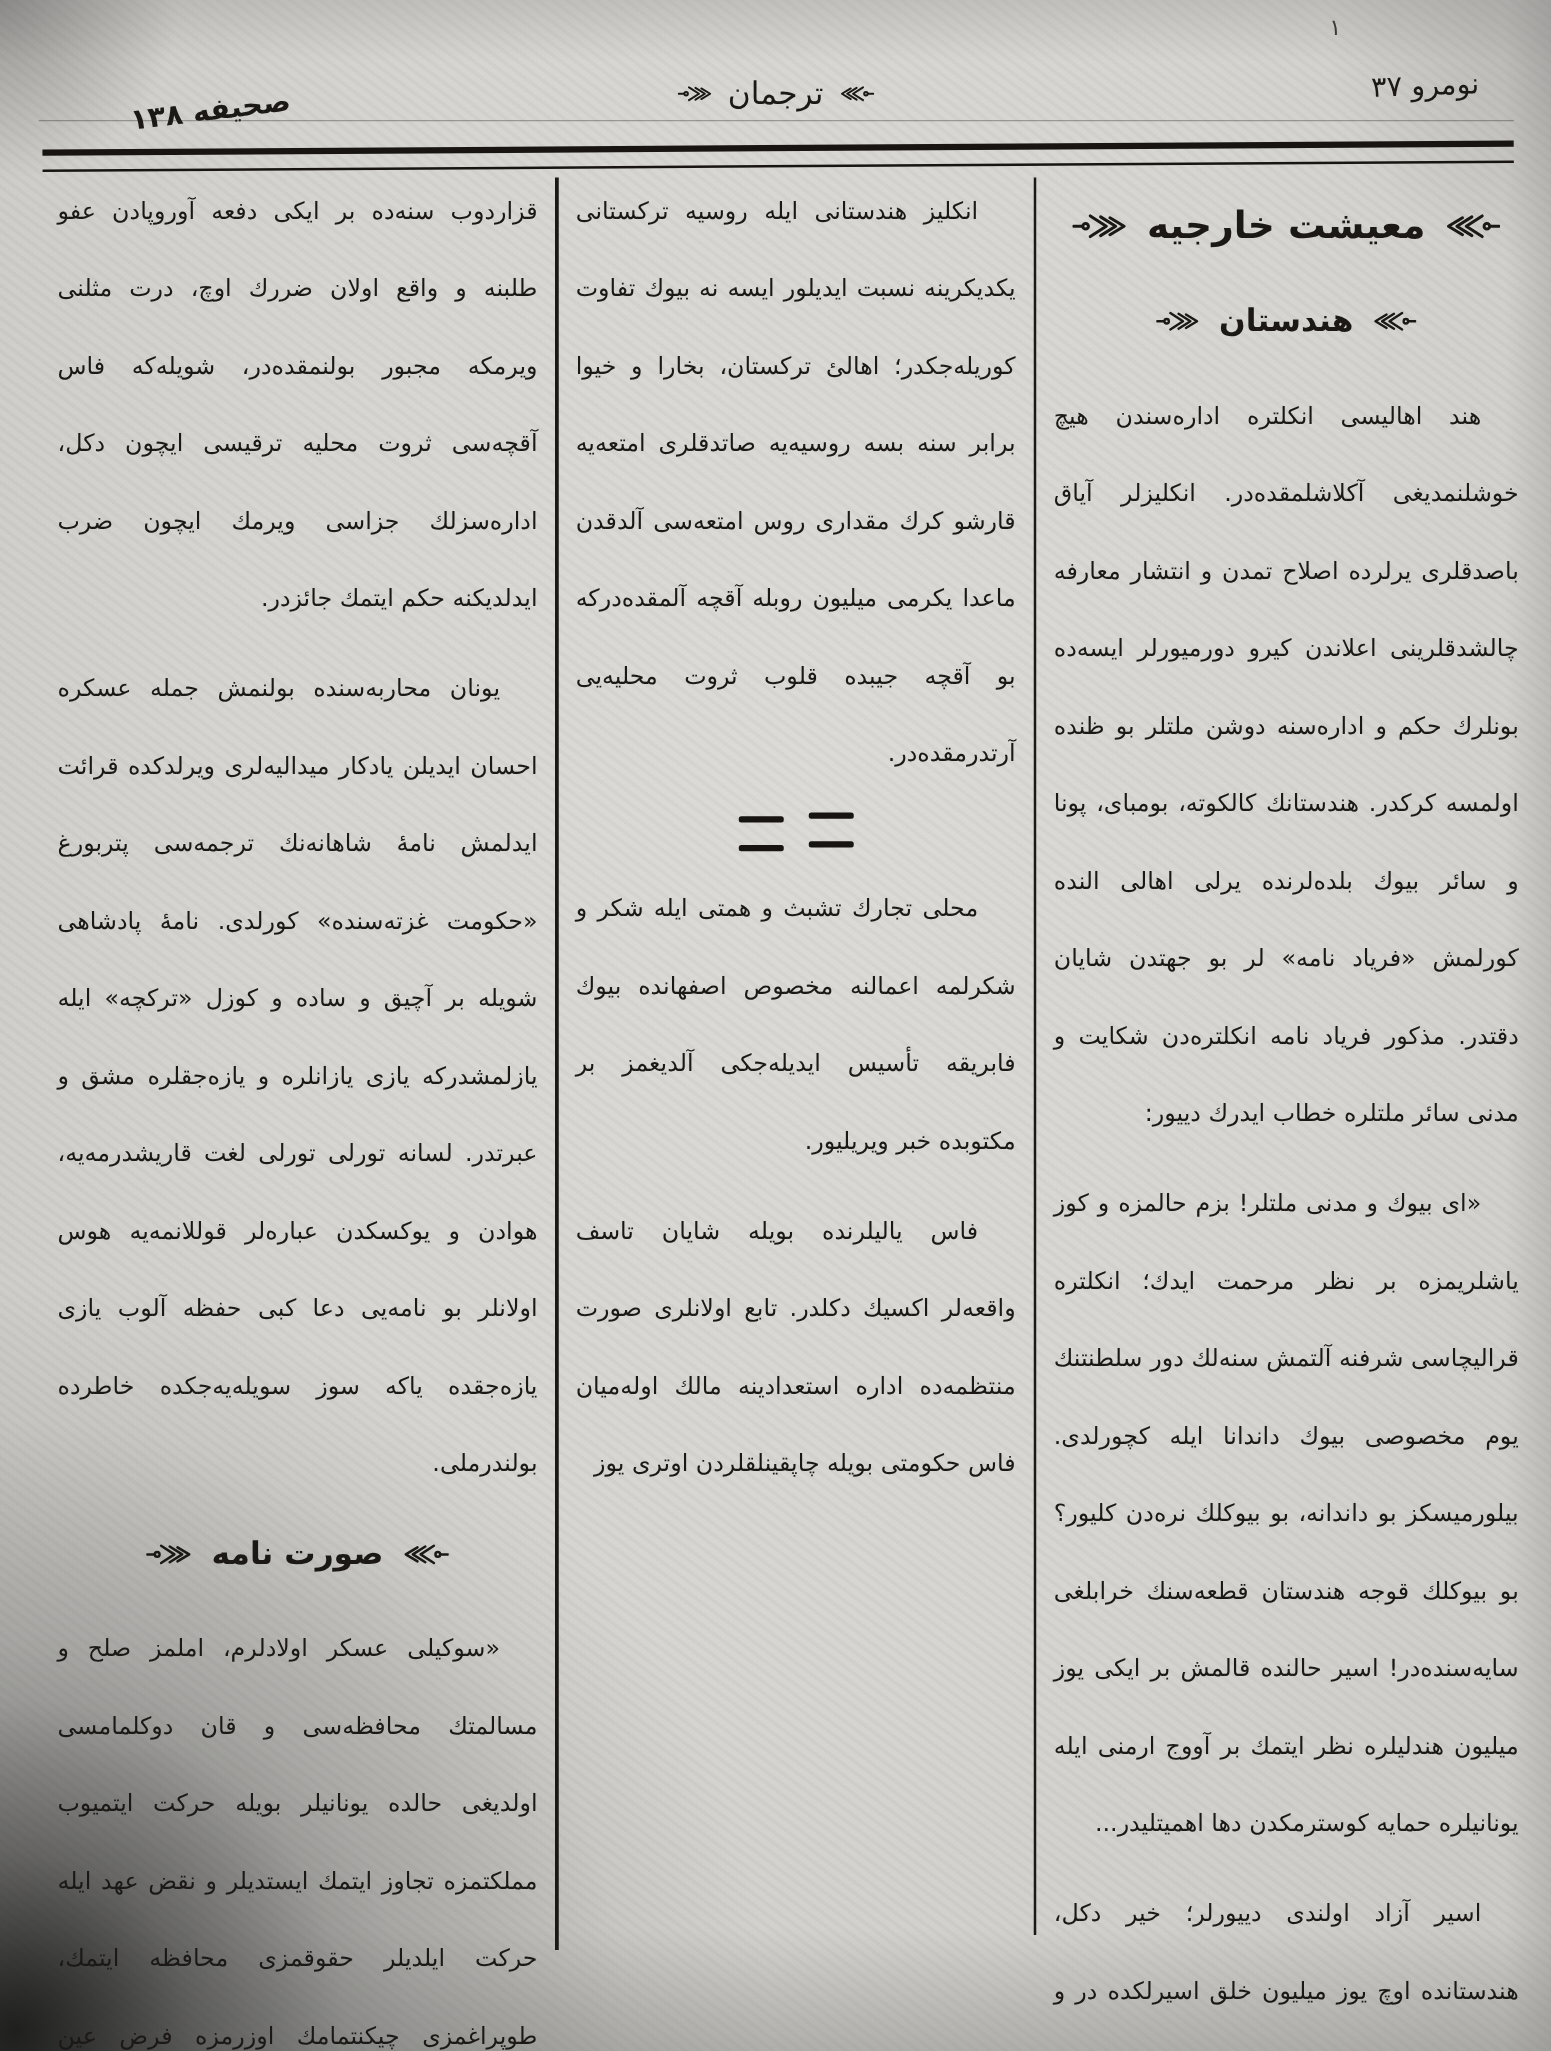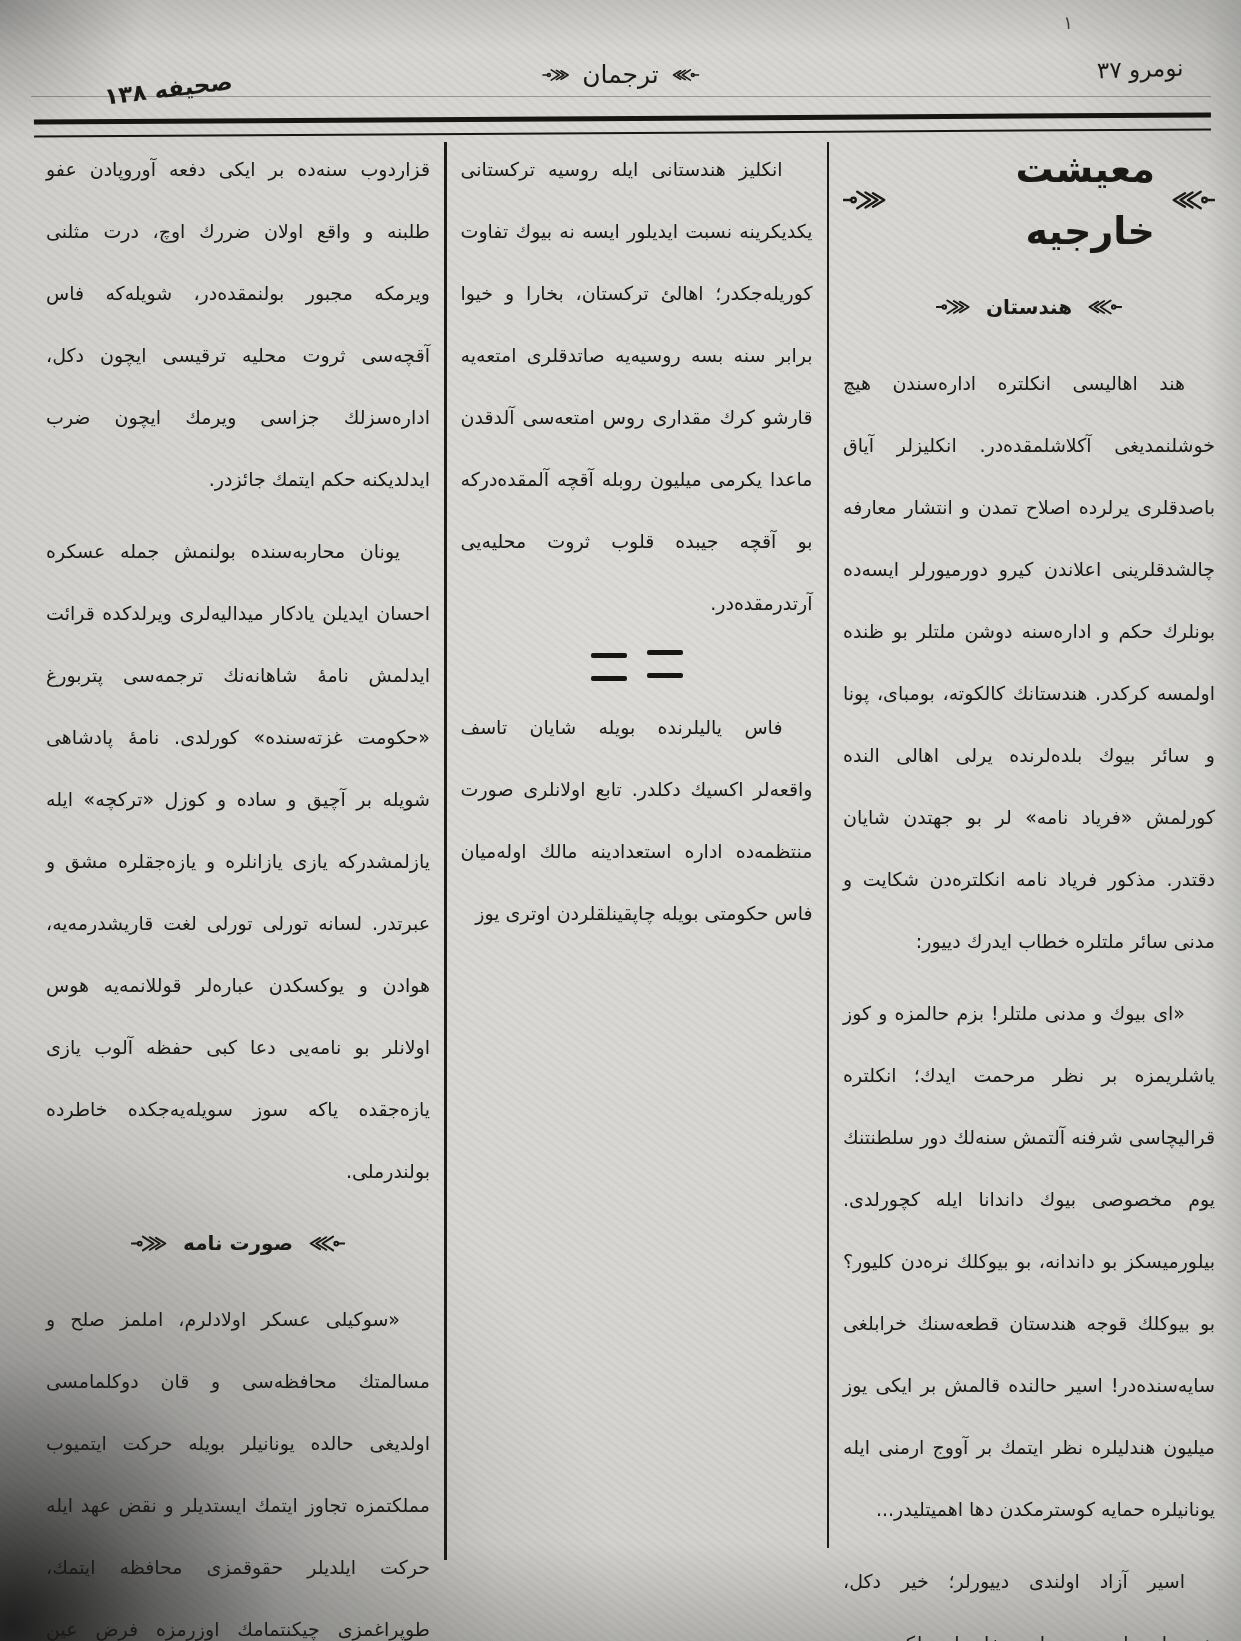--- a/index.html
+++ b/index.html
@@ -35,22 +35,22 @@
   .col p{margin:0 0 10px 0;}
   .col p.indent{text-indent:30px;}
   .col-right{width:372px;}
   .col-middle{width:352px;}
   .col-left{width:384px;}
   .vrule{width:2.5px;background:#1b1815;margin:4px 14px 0 14px;flex:none;}
   .vrule.r{height:1406px;}
   .vrule.l{height:1418px;}
   
   .headline{display:flex;align-items:center;justify-content:center;gap:12px;font-weight:bold;margin:10px 0 14px 0;}
-  .headline.main{font-size:38px;margin-top:0;}
-  .headline.sub{font-size:20px;}
+  .headline.main{font-size:30px;margin-top:12px;}
+  .headline.sub{font-size:25px;}
   .fleuron{display:inline-flex;flex:none;}
   .fleuron svg{display:block;}
   .flip{transform:scaleX(-1);}
   
   .sep{display:flex;justify-content:center;gap:20px;margin:16px 0 18px 0;}
   .sep i{display:block;width:36px;height:5px;background:#171411;border-radius:2px;}
   .sep i:last-child{transform:translateY(3px);}
 </style>
 </head>
 <body>
@@ -163,20 +163,21 @@
     <section class="col col-middle">
       <p class="indent">انكليز هندستانى ايله روسيه تركستانى يكديكرينه نسبت ايديلور ايسه نه بيوك تفاوت كوريله‌جكدر؛ اهالئ تركستان، بخارا و خيوا برابر سنه بسه روسيه‌يه صاتدقلرى امتعه‌يه قارشو كرك مقدارى روس امتعه‌سى آلدقدن ماعدا يكرمى ميليون روبله آقچه آلمقده‌دركه بو آقچه جيبده قلوب ثروت محليه‌يى آرتدرمقده‌در.</p>
       <div class="sep">
           <i></i>
           <i></i>
         </div>
       <div class="sep">
           <i></i>
           <i></i>
         </div>
+      <p class="indent">محلى تجارك تشبث و همتى ايله شكر و شكرلمه اعمالنه مخصوص اصفهانده بيوك فابريقه تأسيس ايديله‌جكى آلديغمز بر مكتوبده خبر ويريليور.</p>
       <p class="indent">فاس ياليلرنده بويله شايان تاسف واقعه‌لر اكسيك دكلدر. تابع اولانلرى صورت منتظمه‌ده اداره استعدادينه مالك اوله‌ميان فاس حكومتى بويله چاپقينلقلردن اوترى يوز</p>
     </section>
 
     <div class="vrule l"></div>
 
     <section class="col col-left">
       <p>قزاردوب سنه‌ده بر ايكى دفعه آوروپادن عفو طلبنه و واقع اولان ضررك اوچ، درت مثلنى ويرمكه مجبور بولنمقده‌در، شويله‌كه فاس آقچه‌سى ثروت محليه ترقيسى ايچون دكل، اداره‌سزلك جزاسى ويرمك ايچون ضرب ايدلديكنه حكم ايتمك جائزدر.</p>
       <p class="indent">يونان محاربه‌سنده بولنمش جمله عسكره احسان ايديلن يادكار ميداليه‌لرى ويرلدكده قرائت ايدلمش نامهٔ شاهانه‌نك ترجمه‌سى پتربورغ «حكومت غزته‌سنده» كورلدى. نامهٔ پادشاهى شويله بر آچيق و ساده و كوزل «تركچه» ايله يازلمشدركه يازى يازانلره و يازه‌جقلره مشق و عبرتدر. لسانه تورلى تورلى لغت قاريشدرمه‌يه، هوادن و يوكسكدن عباره‌لر قوللانمه‌يه هوس اولانلر بو نامه‌يى دعا كبى حفظه آلوب يازى يازه‌جقده ياكه سوز سويله‌يه‌جكده خاطرده بولندرملى.</p>
       <h2 class="headline sub">
         <span class="fleuron">

